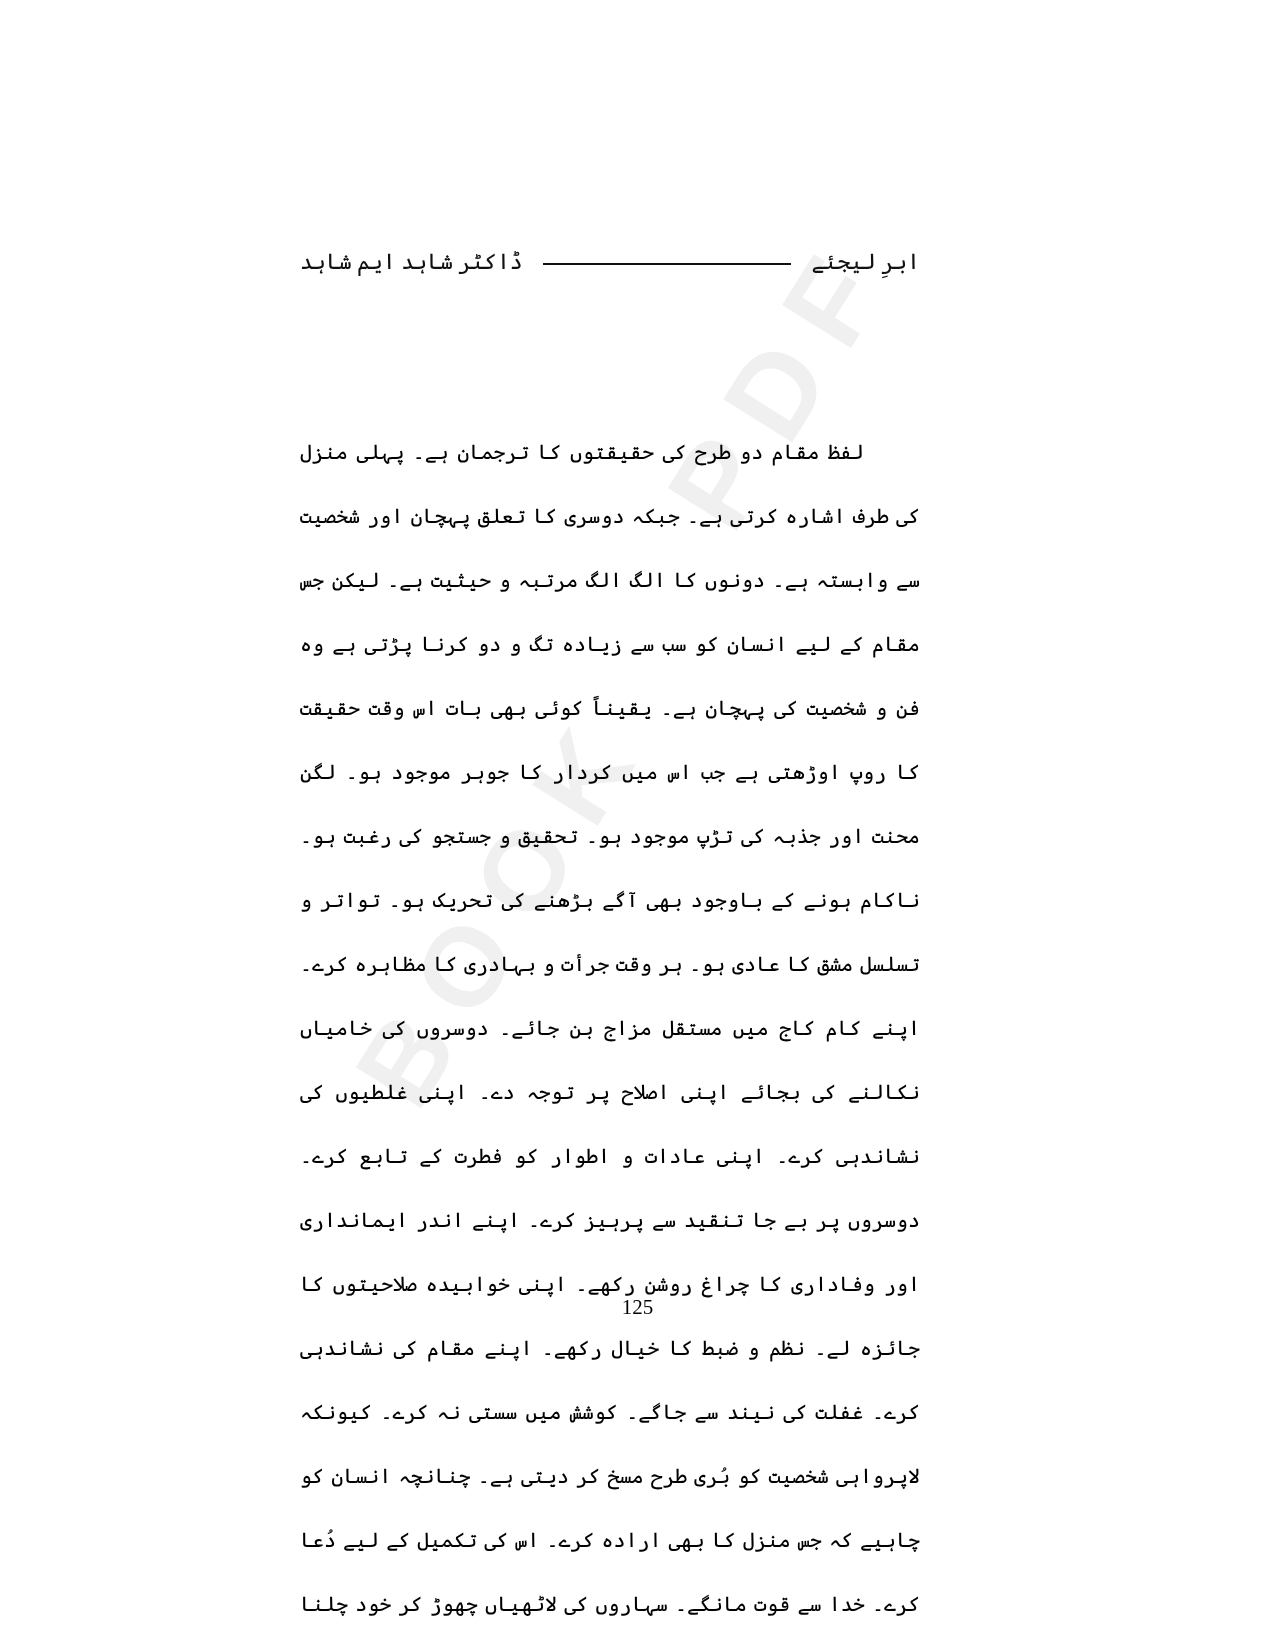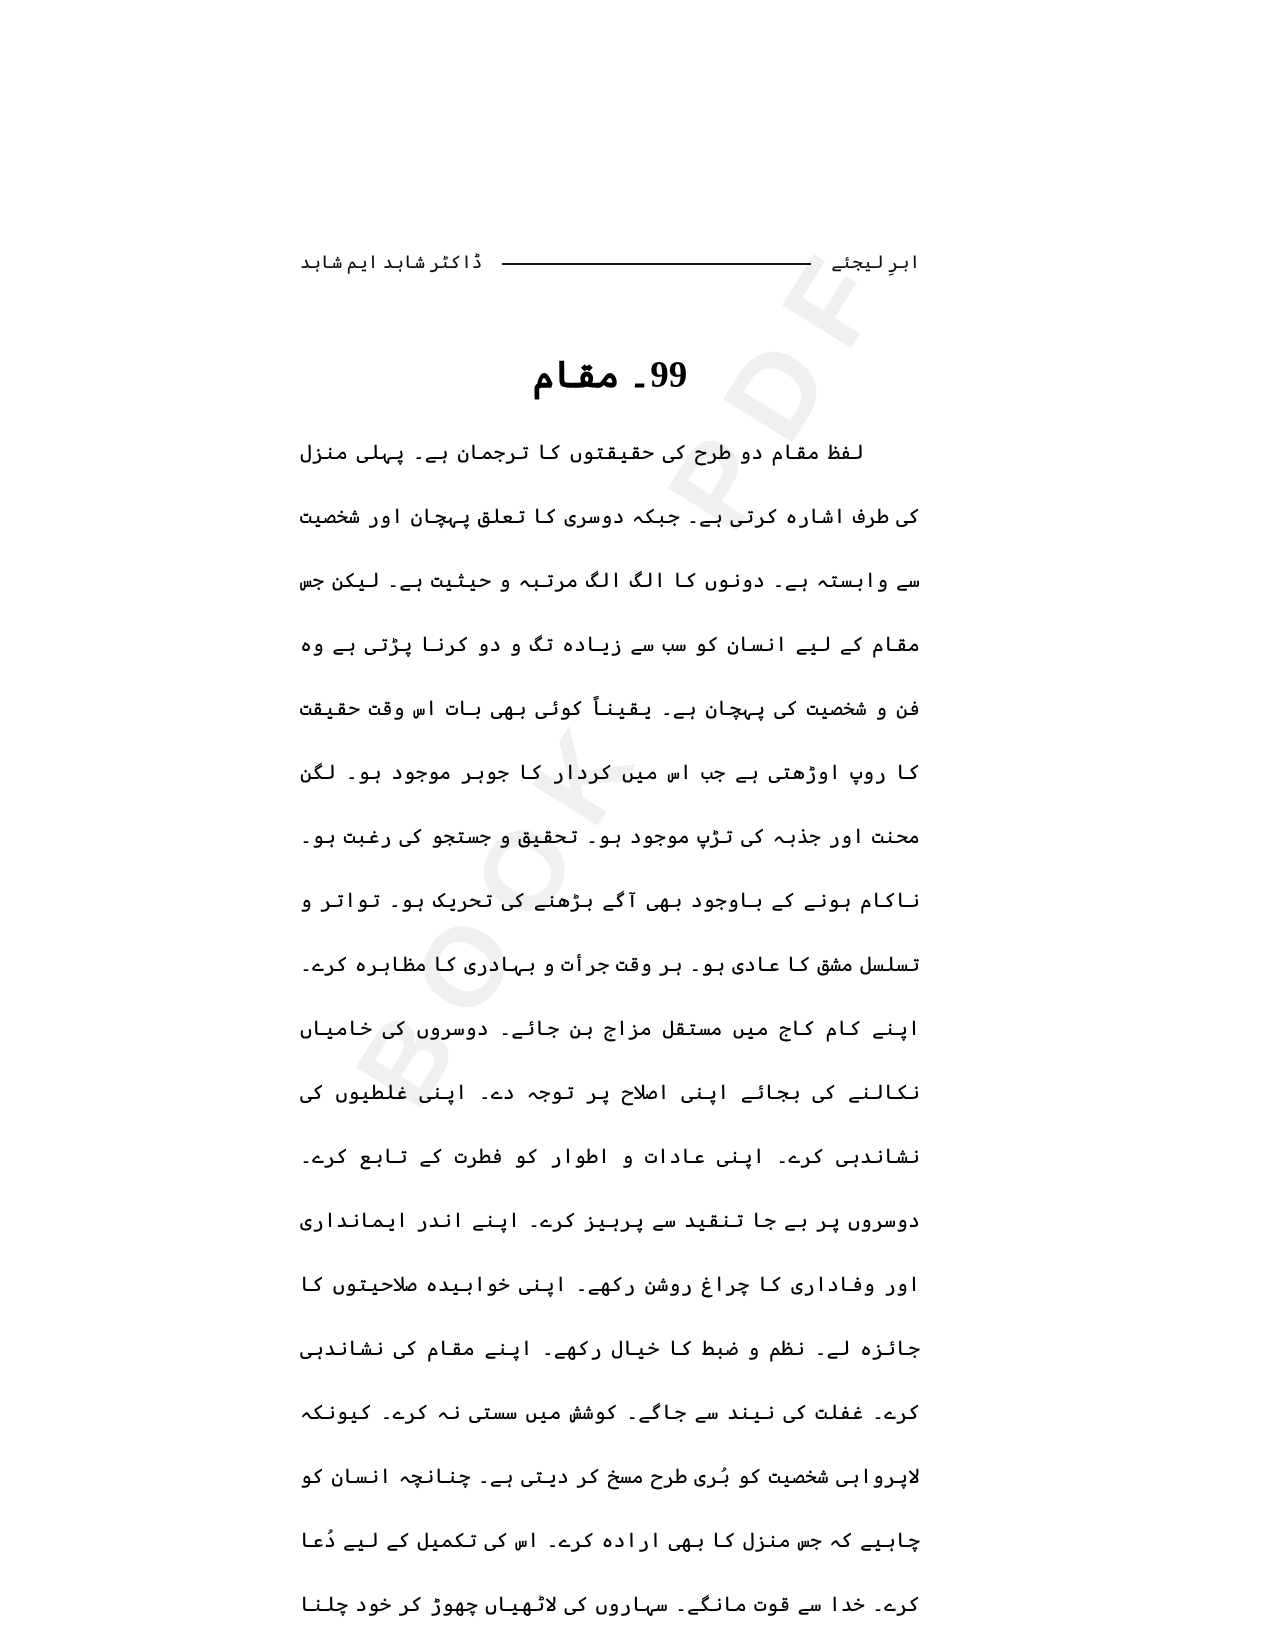--- a/index.html
+++ b/index.html
@@ -59,21 +59,21 @@
     width: 620px;
     height: 44px;
     display: flex;
     flex-direction: row;
     align-items: center;
     justify-content: space-between;
     z-index: 2;
   }
   .hdr-text {
     font-family: "Liberation Serif", "DejaVu Serif", serif;
-    font-size: 18px;
+    font-size: 22px;
     color: #111111;
     white-space: nowrap;
     direction: rtl;
   }
   .hdr-right { padding-left: 6px; }
   .hdr-left  { padding-right: 6px; }
   .hdr-rule {
     flex: 1 1 auto;
     height: 0;
     border-top: 2px solid #111111;
@@ -142,20 +142,20 @@
     <div class="wm-band wm-1">PDF</div>
     <div class="wm-band wm-2">BOOK</div>
   </div>
 
   <div class="running-header">
     <div class="hdr-text hdr-right">ابرِ لیجئے</div>
     <div class="hdr-rule"></div>
     <div class="hdr-text hdr-left">ڈاکٹر شاہد ایم شاہد</div>
   </div>
 
-  <div class="chapter-title">99۔ مقام</div>
 
   <div class="body-block">
     <p>لفظ مقام دو طرح کی حقیقتوں کا ترجمان ہے۔ پہلی منزل کی طرف اشارہ کرتی ہے۔ جبکہ دوسری کا تعلق پہچان اور شخصیت سے وابستہ ہے۔ دونوں کا الگ الگ مرتبہ و حیثیت ہے۔ لیکن جس مقام کے لیے انسان کو سب سے زیادہ تگ و دو کرنا پڑتی ہے وہ فن و شخصیت کی پہچان ہے۔ یقیناً کوئی بھی بات اس وقت حقیقت کا روپ اوڑھتی ہے جب اس میں کردار کا جوہر موجود ہو۔ لگن محنت اور جذبہ کی تڑپ موجود ہو۔ تحقیق و جستجو کی رغبت ہو۔ ناکام ہونے کے باوجود بھی آگے بڑھنے کی تحریک ہو۔ تواتر و تسلسل مشق کا عادی ہو۔ ہر وقت جرأت و بہادری کا مظاہرہ کرے۔ اپنے کام کاج میں مستقل مزاج بن جائے۔ دوسروں کی خامیاں نکالنے کی بجائے اپنی اصلاح پر توجہ دے۔ اپنی غلطیوں کی نشاندہی کرے۔ اپنی عادات و اطوار کو فطرت کے تابع کرے۔ دوسروں پر بے جا تنقید سے پرہیز کرے۔ اپنے اندر ایمانداری اور وفاداری کا چراغ روشن رکھے۔ اپنی خوابیدہ صلاحیتوں کا جائزہ لے۔ نظم و ضبط کا خیال رکھے۔ اپنے مقام کی نشاندہی کرے۔ غفلت کی نیند سے جاگے۔ کوشش میں سستی نہ کرے۔ کیونکہ لاپرواہی شخصیت کو بُری طرح مسخ کر دیتی ہے۔ چنانچہ انسان کو چاہیے کہ جس منزل کا بھی ارادہ کرے۔ اس کی تکمیل کے لیے دُعا کرے۔ خدا سے قوت مانگے۔ سہاروں کی لاٹھیاں چھوڑ کر خود چلنا سیکھے۔ دونوں مقام کا دروازہ ہمارے سامنے ہے۔ ہم نے کون سا پہلے کھولنا ہے اور کون سا بعد میں۔ فیصلہ آج ہی کیجئے۔ تاخیر زندگی کو بدمزہ اور ناکامی کے کھڈے میں پھینک سکتی ہے۔ مجبوریوں کے جال میں پھنسا سکتی ہے۔ کیونکہ انسان جو کچھ بوتا ہے وہی فصل کاٹتا ہے۔ بس قوت ارادی کا جذبہ لے کر اپنا ہاتھ بڑھا دیجئے۔ منزل کا انتخاب کر لیجئے۔ اپنا سفر شروع کر لیجئے۔ کیونکہ جو ارادہ کر لیتا ہے۔ وہ اپنا مقام بھی پا لیتا ہے اور مقدر کی فصل بھی کاٹ لیتا ہے۔</p>
   </div>
 
+  <div class="folio">125</div>
 
 </div>
 
 </body></html>

